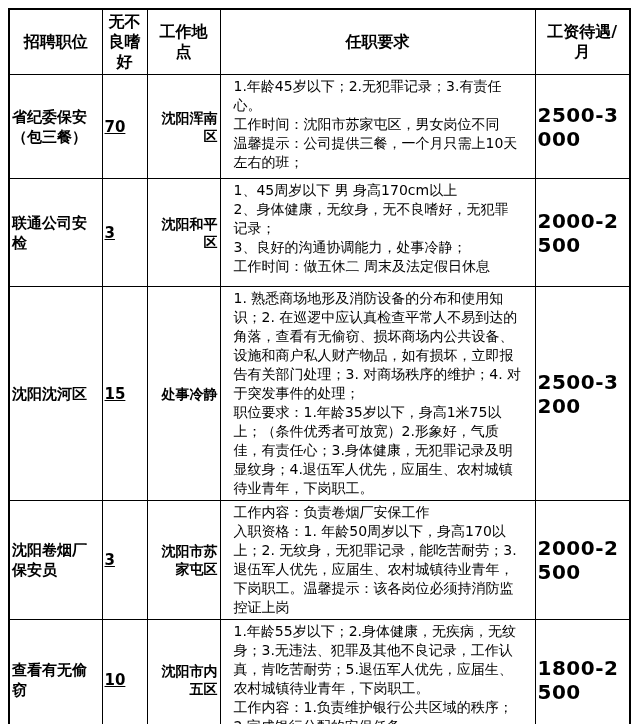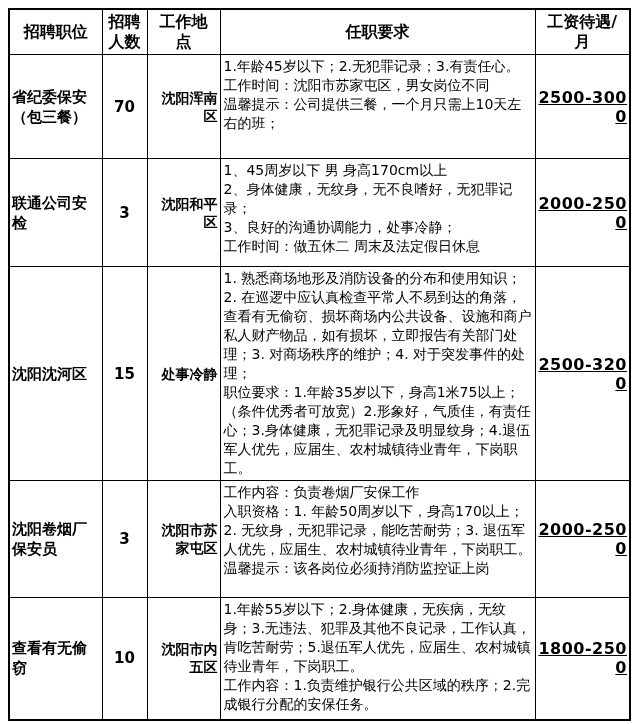--- a/index.html
+++ b/index.html
@@ -53,62 +53,61 @@
   td.cell-position {
     font-weight: bold;
     font-size: 15px;
     line-height: 20px;
     text-align: left;
     vertical-align: middle;
   }
   td.cell-count {
     font-weight: bold;
     font-size: 15px;
-    text-align: center;
     vertical-align: middle;
+    text-decoration: underline;
   }
   td.cell-location {
     font-weight: bold;
     font-size: 14px;
     line-height: 18px;
     text-align: right;
     vertical-align: middle;
   }
   td.cell-req {
     font-size: 14px;
     line-height: 19px;
     text-align: left;
     vertical-align: top;
-    padding: 2px 3px;
+    padding: 2px 13px;
   }
   td.cell-salary {
     font-weight: bold;
-    font-size: 16px;
-    text-align: right;
+    font-size: 20px;
+    text-align: left;
     vertical-align: middle;
     letter-spacing: 0.5px;
-    text-decoration: underline;
   }
   .req-line { margin: 0; }
 </style>
 </head>
 <body>
 
 <table class="jobs-table">
   <colgroup>
     <col class="c-position">
     <col class="c-count">
     <col class="c-location">
     <col class="c-req">
     <col class="c-salary">
   </colgroup>
   <thead>
     <tr class="r-header">
       <th>招聘职位</th>
-      <th>招聘人数</th>
+      <th>无不良嗜好</th>
       <th>工作地点</th>
       <th>任职要求</th>
       <th>工资待遇/月</th>
     </tr>
   </thead>
   <tbody>
     <tr class="r-0">
       <td class="cell-position">省纪委保安（包三餐）</td>
       <td class="cell-count">70</td>
       <td class="cell-location">沈阳浑南区</td>

